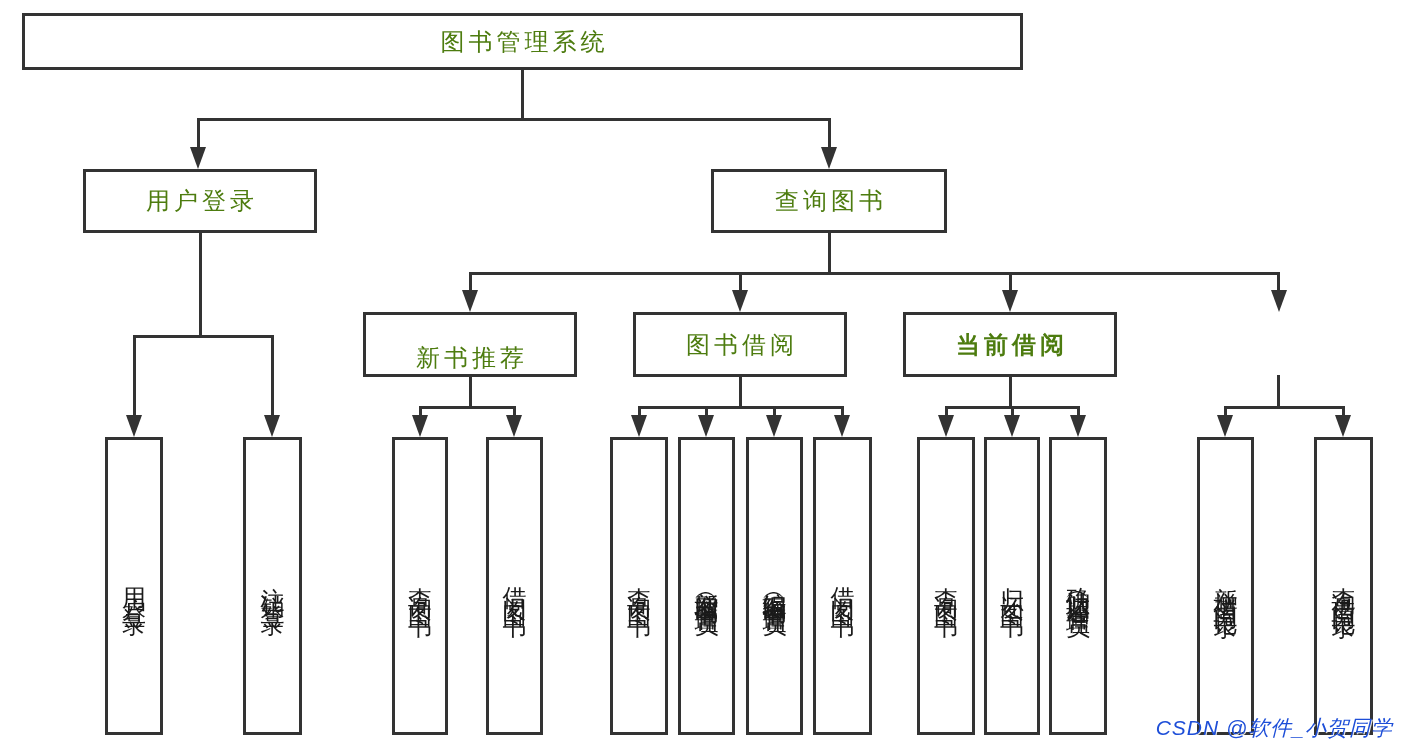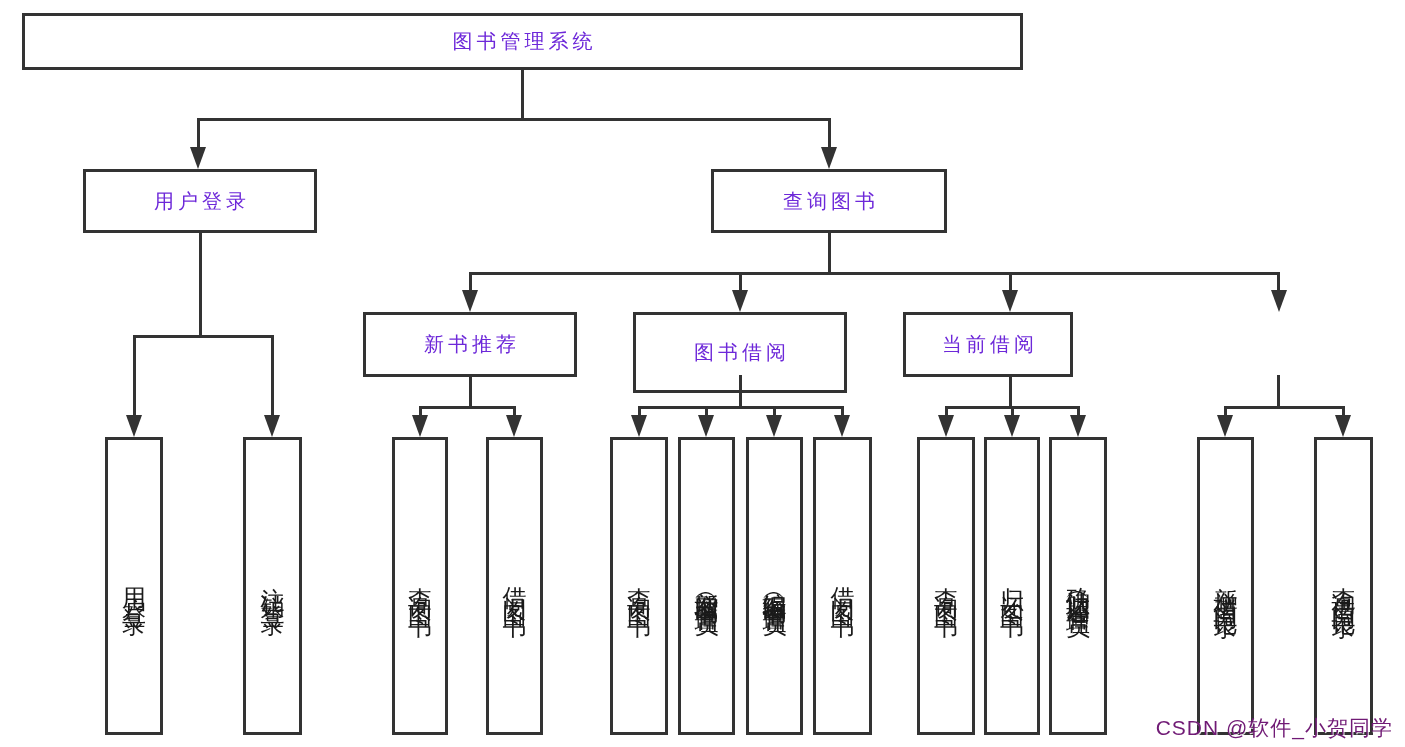--- a/index.html
+++ b/index.html
@@ -15,24 +15,24 @@
   .box {
     position: absolute;
     box-sizing: border-box;
     border: 3px solid #333333;
     background: #ffffff;
     display: flex;
     align-items: center;
     justify-content: center;
   }
   .hl {
-    font-size: 20px;
+    font-size: 24px;
     letter-spacing: 4px;
     text-indent: 4px;
-    color: #6d28d9;
+    color: #4d7c0f;
     white-space: nowrap;
   }
   .vt {
     writing-mode: vertical-rl;
     font-size: 24px;
     color: #1a1a1a;
     white-space: nowrap;
   }
   .sp-wide   { letter-spacing: 9px; }
   .sp-mid    { letter-spacing: 6px; }
@@ -46,48 +46,49 @@
     border-left: 8px solid transparent;
     border-right: 8px solid transparent;
     border-top: 22px solid #333333;
   }
   .watermark {
     position: absolute;
     right: 12px;
     bottom: 5px;
     font-size: 21px;
     letter-spacing: 1px;
-    color: #701a75;
+    color: #1d4ed8;
     text-shadow: 1px 1px 0 rgba(255,255,255,0.85);
     white-space: nowrap;
+    font-style: italic;
   }
 </style>
 </head>
 <body>
 
 <div class="canvas">
 
   <div class="box" style="left:22px; top:13px; width:1001px; height:57px;">
     <span class="hl">图书管理系统</span>
   </div>
 
   <div class="box" style="left:83px; top:169px; width:234px; height:64px;">
     <span class="hl">用户登录</span>
   </div>
   <div class="box" style="left:711px; top:169px; width:236px; height:64px;">
     <span class="hl">查询图书</span>
   </div>
 
-  <div class="box" style="left:363px; top:312px; width:214px; height:65px;">
+  <div class="box" style="left:363px; top:312px; width:214px; height:65px;align-items:flex-end;">
     <span class="hl">新书推荐</span>
   </div>
-  <div class="box" style="left:633px; top:312px; width:214px; height:81px;">
+  <div class="box" style="left:633px; top:312px; width:214px; height:65px;">
     <span class="hl">图书借阅</span>
   </div>
-  <div class="box" style="left:903px; top:312px; width:170px; height:65px;">
+  <div class="box" style="left:903px; top:312px; width:214px; height:65px;font-weight:bold;">
     <span class="hl">当前借阅</span>
   </div>
 
   <div class="box" style="left:105px; top:437px; width:58px; height:298px;">
     <span class="vt sp-wide">用户登录</span>
   </div>
   <div class="box" style="left:243px; top:437px; width:59px; height:298px;">
     <span class="vt sp-wide">注销登录</span>
   </div>
 

